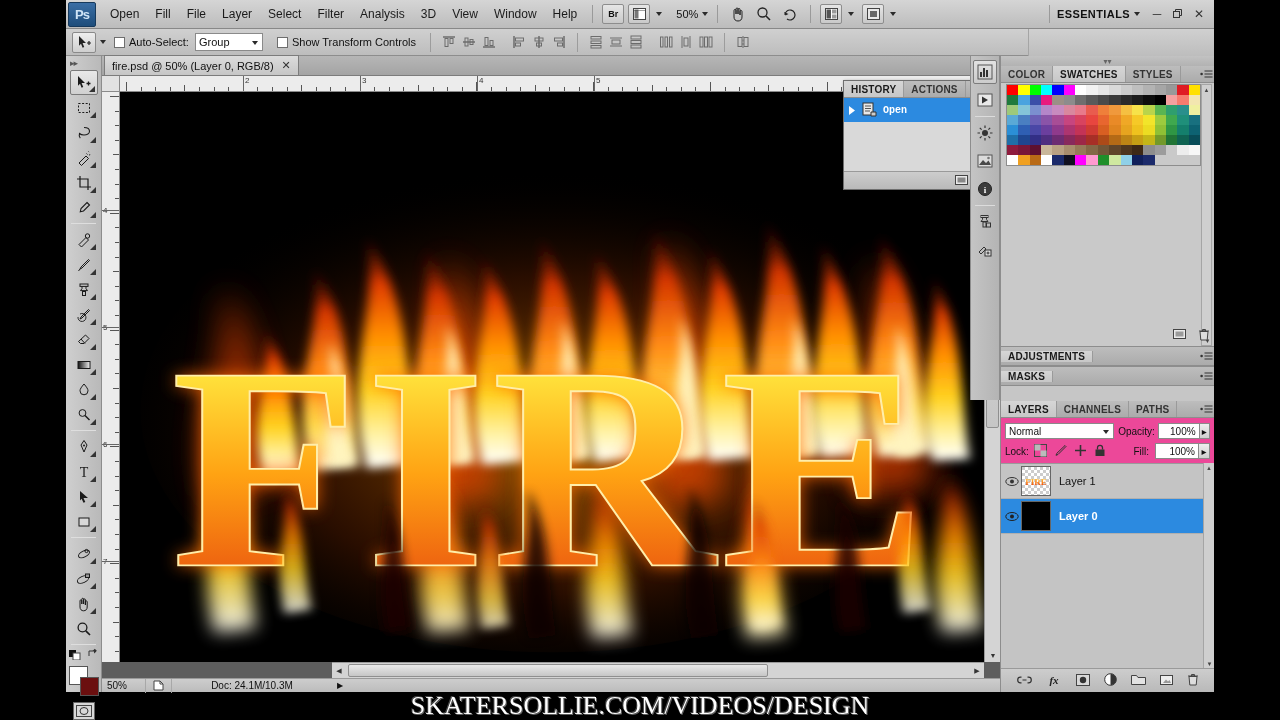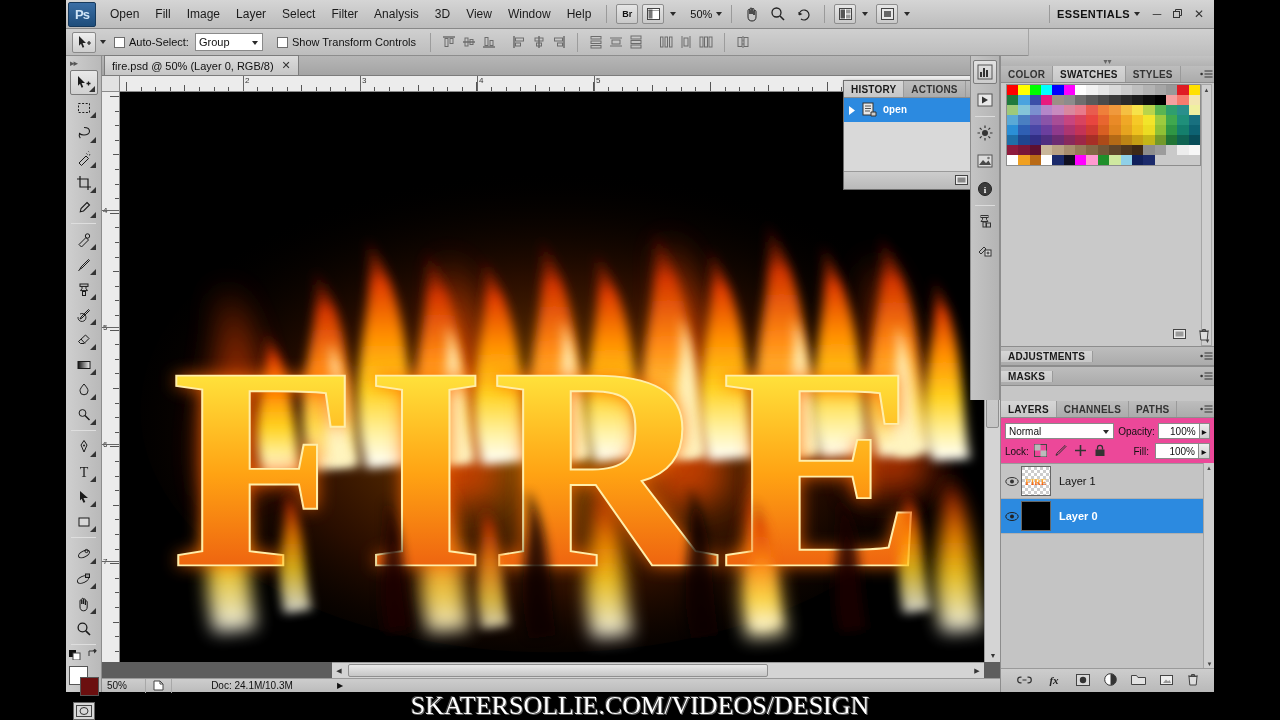--- a/index.html
+++ b/index.html
@@ -195,21 +195,21 @@
 
   <div class="sideblack" style="left:0"></div>
   <div class="sideblack" style="left:1214px;width:66px"></div>
 
   <div id="ps-window">
 
     <div id="menubar">
       <div class="ps-logo">Ps</div>
       <div class="menu-item">Open</div>
       <div class="menu-item">Fill</div>
-      <div class="menu-item">Image</div>
+      <div class="menu-item">File</div>
       <div class="menu-item">Layer</div>
       <div class="menu-item">Select</div>
       <div class="menu-item">Filter</div>
       <div class="menu-item">Analysis</div>
       <div class="menu-item">3D</div>
       <div class="menu-item">View</div>
       <div class="menu-item">Window</div>
       <div class="menu-item">Help</div>
 
       <div class="mb-sep"></div>

